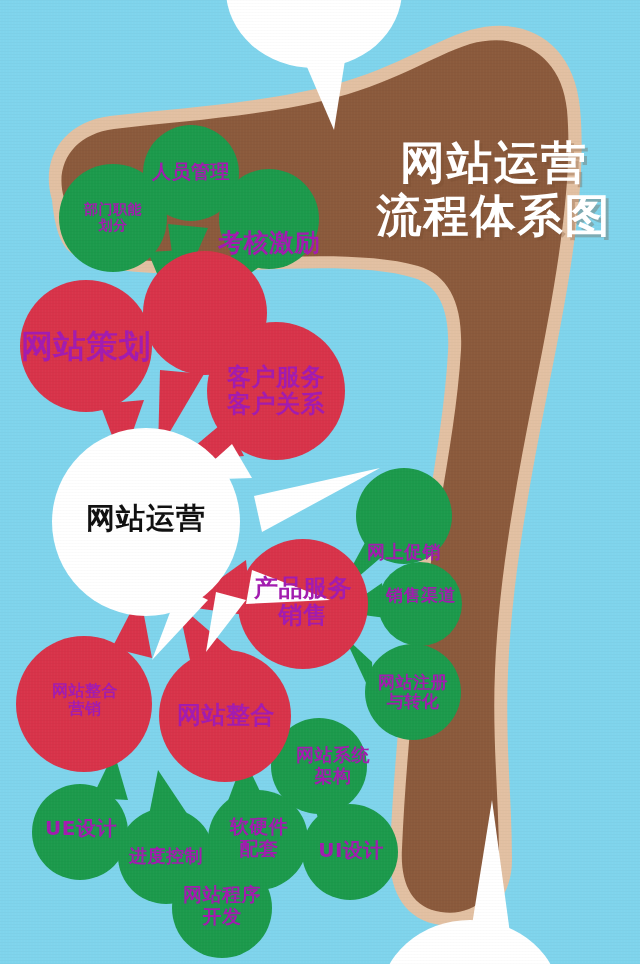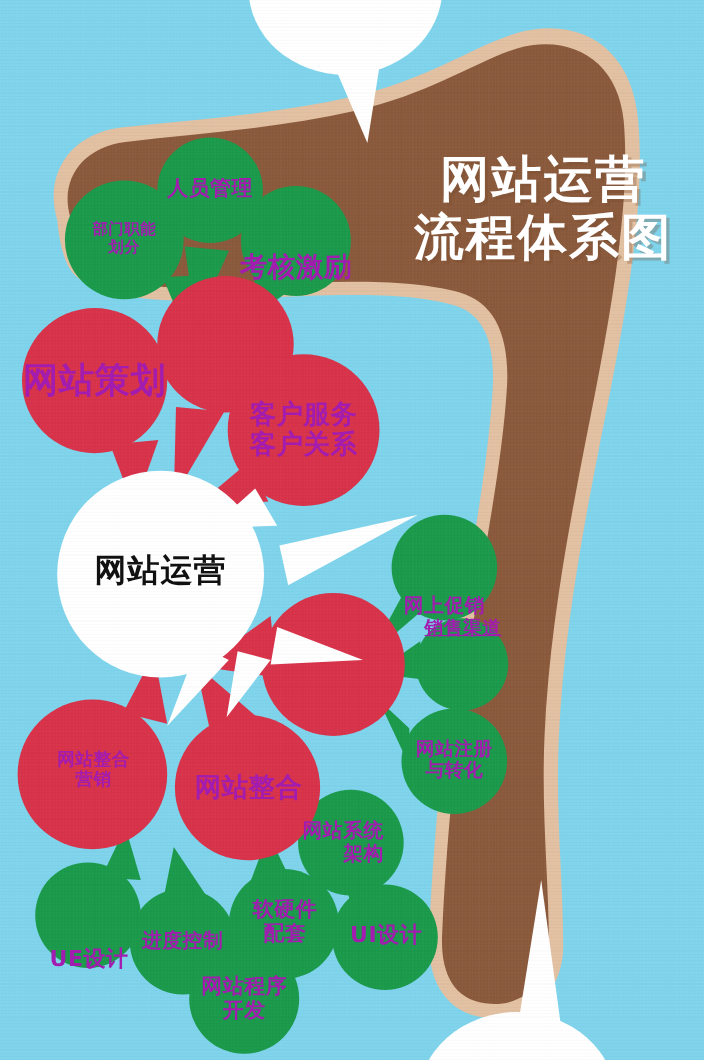--- a/index.html
+++ b/index.html
@@ -213,33 +213,35 @@
   <div class="title-block">网站运营
 流程体系图</div>
 
   <div class="label dark" style="left:146px; top:519px; font-size:29px; letter-spacing:1px;">网站运营</div>
 
   <div class="label" style="left:113px; top:218px; font-size:14px;">部门职能
 划分</div>
   <div class="label" style="left:191px; top:172px; font-size:19px;">人员管理</div>
   <div class="label" style="left:269px; top:219px; font-size:25px;margin-top:24px;">考核激励</div>
   <div class="label" style="left:404px; top:516px; font-size:18px;margin-top:36px;">网上促销</div>
-  <div class="label" style="left:421px; top:572px; font-size:17px;text-decoration:underline;">销售渠道</div>
+  <div class="label" style="left:421px; top:596px; font-size:17px;">销售渠道</div>
   <div class="label" style="left:413px; top:692px; font-size:17px;">网站注册
 与转化</div>
-  <div class="label" style="left:312px; top:766px; font-size:18px;text-align:right;">网站系统
+  <div class="label" style="left:333px; top:766px; font-size:18px;">网站系统
 架构</div>
-  <div class="label" style="left:81px; top:828px; font-size:20px;margin-top:44px;">UE设计</div>
+  <div class="label" style="left:81px; top:828px; font-size:20px;">UE设计</div>
   <div class="label" style="left:166px; top:856px; font-size:18px;">进度控制</div>
   <div class="label" style="left:259px; top:838px; font-size:19px;">软硬件
 配套</div>
   <div class="label" style="left:351px; top:850px; font-size:20px;">UI设计</div>
-  <div class="label" style="left:222px; top:908px; font-size:19px;">网站程序
+  <div class="label" style="left:222px; top:908px; font-size:19px;font-family:Liberation Mono, monospace;">网站程序
 开发</div>
 
   <div class="label" style="left:86px; top:346px; font-size:32px;">网站策划</div>
   <div class="label" style="left:276px; top:391px; font-size:24px;">客户服务
 客户关系</div>
+  <div class="label" style="left:303px; top:602px; font-size:24px;">产品服务
+销售</div>
   <div class="label" style="left:85px; top:700px; font-size:16px;">网站整合
 营销</div>
   <div class="label" style="left:226px; top:716px; font-size:24px;">网站整合</div>
 
 </div>
 
 </body></html>

